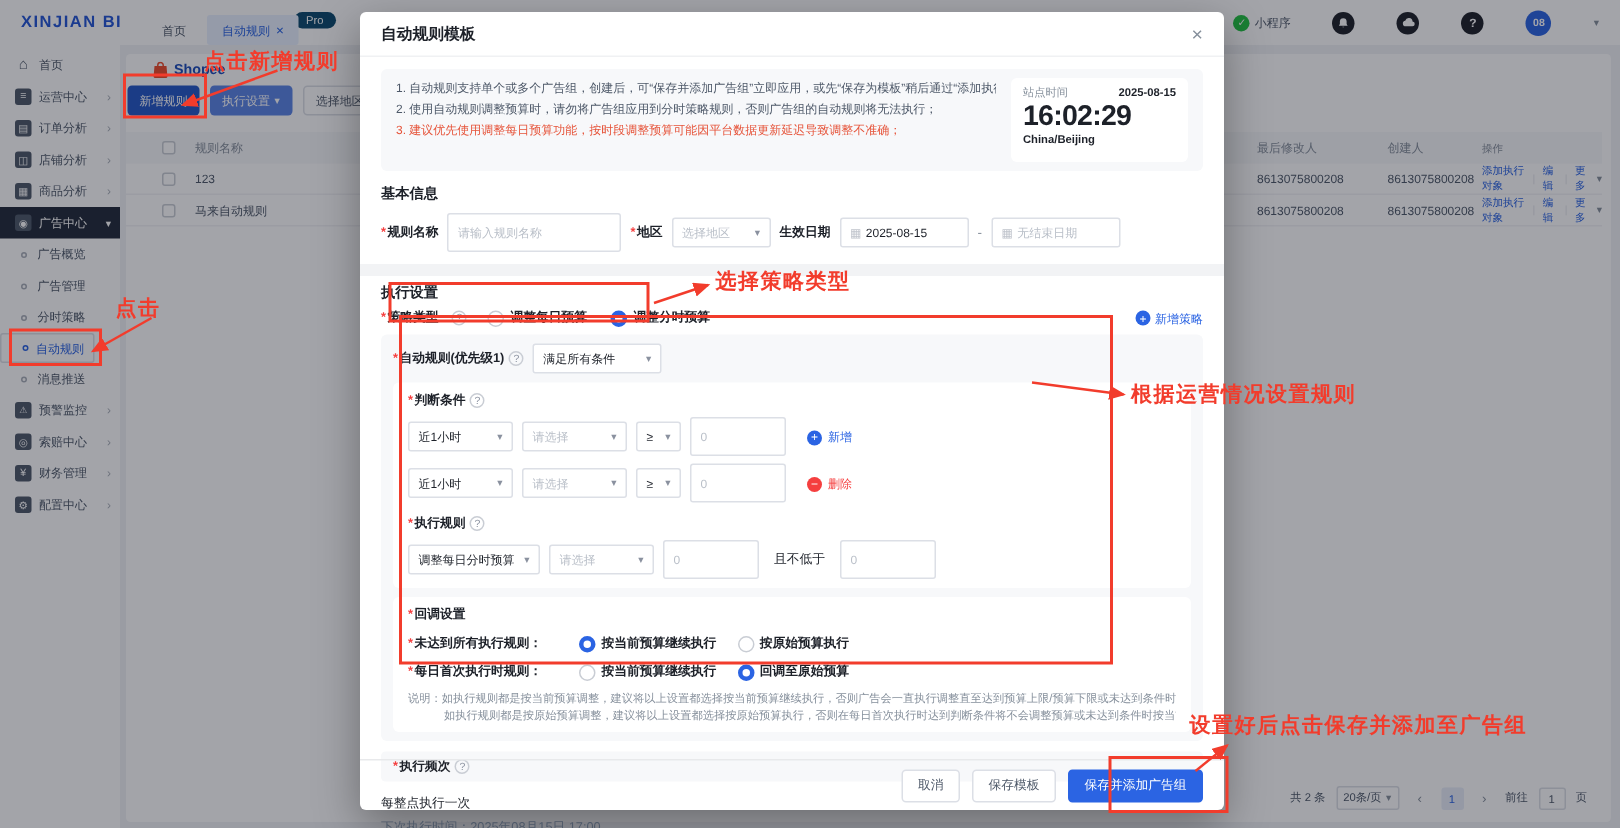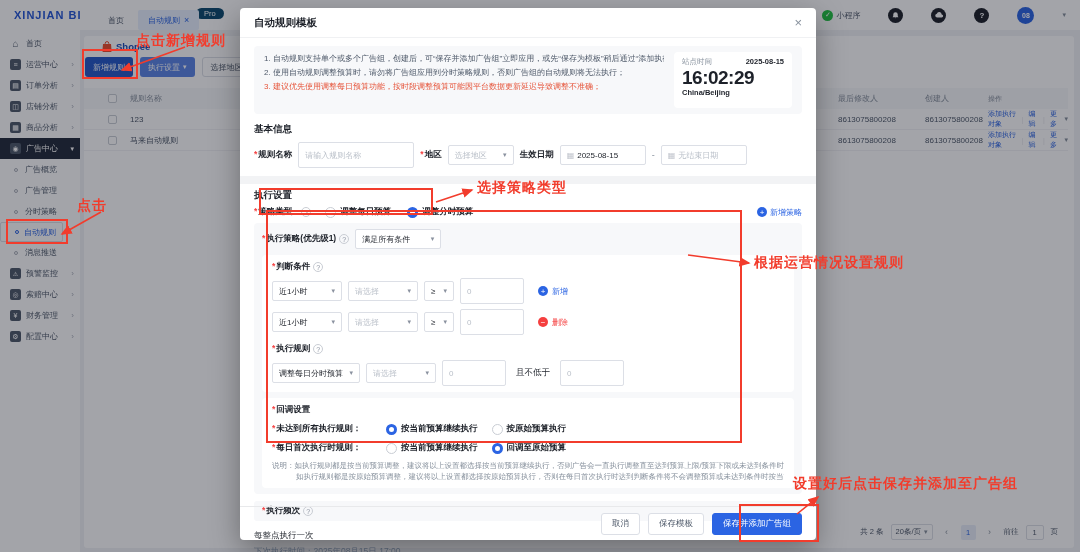--- a/index.html
+++ b/index.html
@@ -86,21 +86,21 @@
 .caret{color:#8a919f;font-size:7px}.caret::after{content:"▾"}
 .ipt{height:20px;border:1px solid #dcdfe6;border-radius:2px;padding:12px 6px;font-size:8px;font-family:inherit;color:#1d2129}
 .ipt::placeholder{color:#b9bfc8}
 .cal{color:#c0c4cc;font-size:8px;margin-right:3px}.cal::after{content:"▦"}
 .datebox{height:20px;border:1px solid #dcdfe6;border-radius:2px;background:#fff;display:inline-flex;align-items:center;padding:0 6px;font-size:8px}
 .datebox .ph{color:#b9bfc8}
 .dash{color:#86909c}
 .gsep{height:8px;background:#f2f3f5;margin-top:8px}
 .rd{width:11px;height:11px;border-radius:50%;border:1px solid #c9cdd4;background:#fff;display:inline-block;flex:none;cursor:pointer}
 .rd.on{border:3.5px solid #2b64e3}
-.ritem{display:flex;align-items:center;gap:4px;font-size:8.5px;font-weight:bold}
+.ritem{display:flex;align-items:flex-end;gap:4px;font-size:8.5px;font-weight:bold}
 .ritem.thin{font-weight:normal}
 .addstrat{position:absolute;right:14px;display:flex;align-items:center;gap:3px;cursor:pointer}
 .cadd{width:10px;height:10px;border-radius:50%;background:#2b64e3;color:#fff;font-size:8px;display:inline-flex;align-items:center;justify-content:center;flex:none}
 .cadd::after{content:"+"}
 .crem{width:10px;height:10px;border-radius:50%;background:#f53f3f;color:#fff;font-size:8px;display:inline-flex;align-items:center;justify-content:center;flex:none}
 .crem::after{content:"−"}
 .lnk{color:#2b64e3;font-size:8px;cursor:pointer}
 .lnk.red{color:#f53f3f}
 .panel{margin:5px 14px 0;background:#f7f8fa;border-radius:4px;padding:6px 8px}
 .prow{display:flex;align-items:center}
@@ -370,21 +370,21 @@
           <span style="font-weight:bold">调整分时预算</span>
         </span>
       <span class="addstrat">
           <span class="cadd"></span>
           <span class="lnk">新增策略</span>
         </span>
     </div>
 
     <div class="panel">
       <div class="prow">
-        <span class="flabel"><span class="req">*</span><span>执行策略(优先级1)</span></span>
+        <span class="flabel"><span class="req">*</span><span>自动规则(优先级1)</span></span>
         <span class="qi"></span>
         <span class="sel w86">
             <span>满足所有条件</span>
             <span class="caret"></span>
           </span>
       </div>
 
       <div class="icard">
         <div class="prow">
           <span class="flabel"><span class="req">*</span><span>判断条件</span></span>

